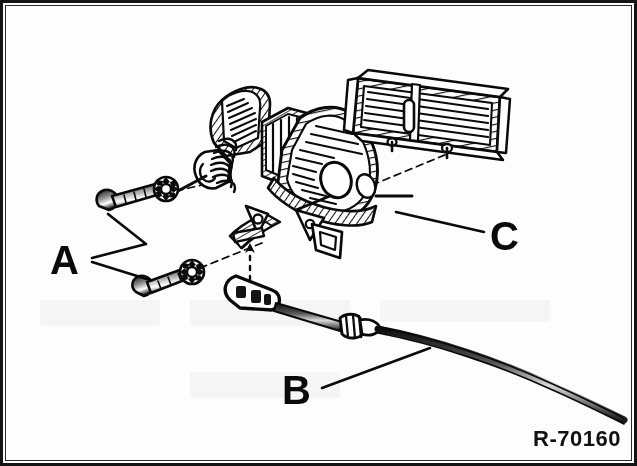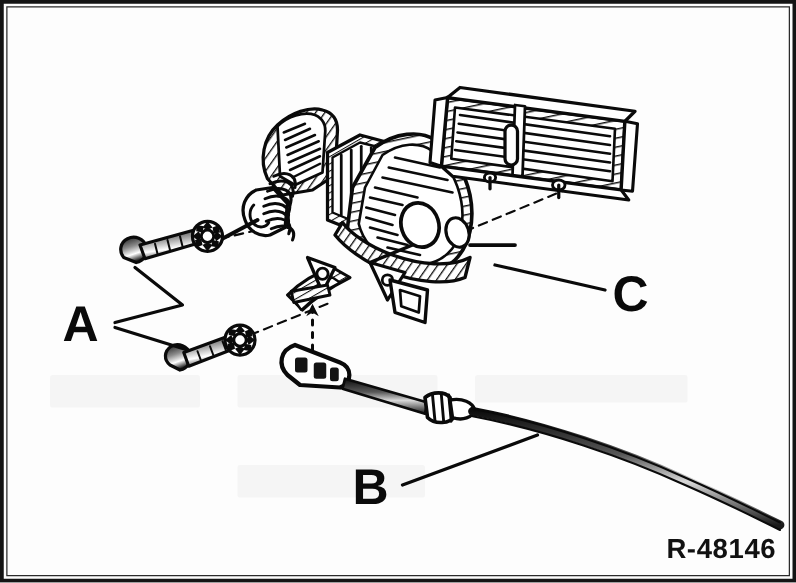--- a/index.html
+++ b/index.html
@@ -327,15 +327,15 @@
 
         <path d="M484 232 L396 212"></path>
       </g>
     </g>
   </svg>
 
   <div class="label" id="label-a">A</div>
   <div class="label" id="label-b">B</div>
   <div class="label" id="label-c">C</div>
 
-  <div id="refnum">R-48146</div>
+  <div id="refnum">R-70160</div>
 
 </div>
 
 </body></html>

